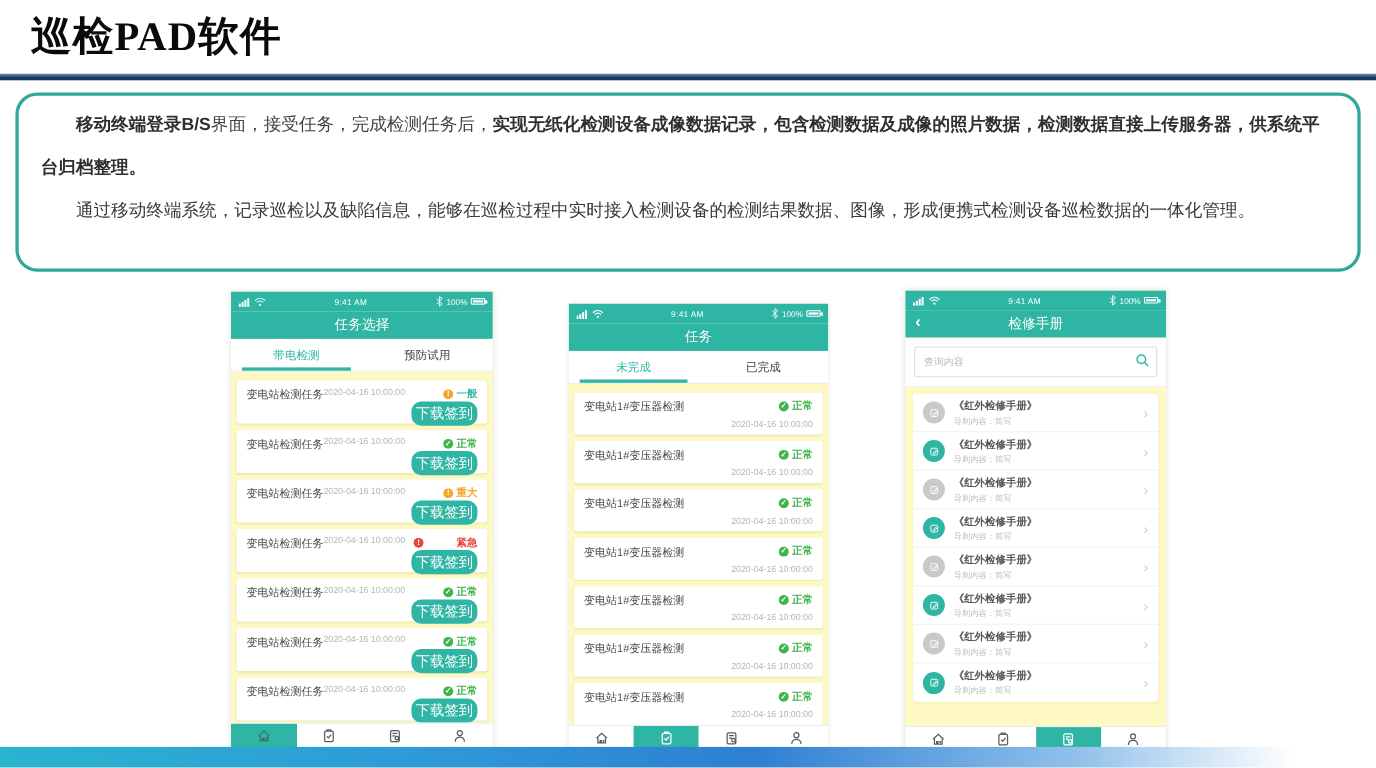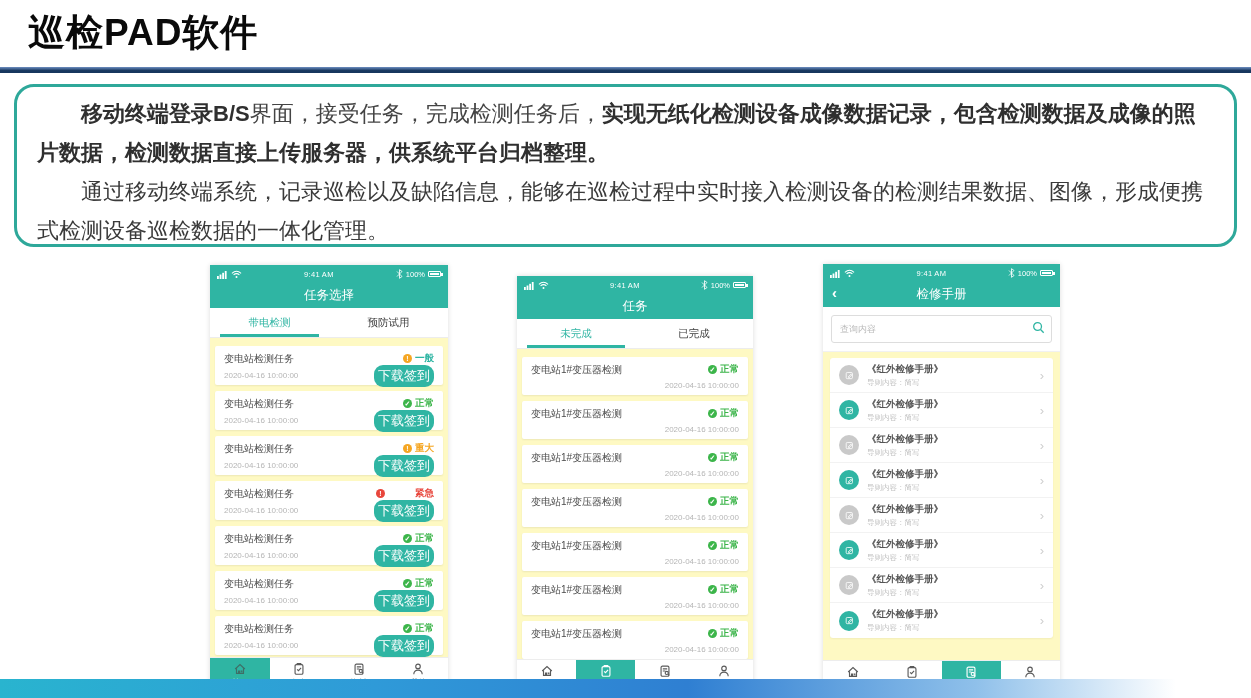--- a/index.html
+++ b/index.html
@@ -1,22 +1,22 @@
 <!DOCTYPE html>
 <html><head>
 <meta charset="utf-8">
 <style>
   * { margin:0; padding:0; box-sizing:border-box; }
   html,body { width:1251px; height:698px; background:#fff; font-family:"Liberation Sans", sans-serif; overflow:hidden; }
   .slide { position:relative; width:1251px; height:698px; background:#fff; overflow:hidden; }
 
   
-  .slide-title { position:absolute; left:28px; top:8px; font-size:37px; font-weight:700; color:#0a0a0a; font-family:Liberation Sans, sans-serif; letter-spacing:1px; }
+  .slide-title { position:absolute; left:28px; top:8px; font-size:37px; font-weight:700; color:#0a0a0a; font-family:Liberation Serif, serif; letter-spacing:1px; }
   .title-divider { position:absolute; left:0; top:67px; width:1251px; height:6px; background:linear-gradient(#6e8fc2 0%, #17375e 60%, #17375e 100%); }
-  .infobox { position:absolute; left:14px; top:84px; width:1223px; height:163px; border:3px solid #2ea89a; border-radius:20px; padding:7px 20px 0 20px; color:#3a3a3a; font-size:22px; line-height:39px; }
+  .infobox { position:absolute; left:14px; top:84px; width:1223px; height:163px; border:3px solid #2ea89a; border-radius:20px; padding:7px 20px 0 20px; color:#3a3a3a; font-size:16px; line-height:39px; }
   .infobox p { text-indent:2em; }
   .seg-bold { font-weight:700; color:#2f2f2f; }
   .seg-serif { font-family:"Liberation Serif", serif; font-weight:400; color:#444; }
   .seg-reg { font-weight:400; color:#3a3a3a; }
 
   .footer-bar { position:absolute; left:0; bottom:0; width:1251px; height:19px;
     background:linear-gradient(90deg,#29b4cf 0%,#2f9ad8 30%,#2f7fd2 55%,#8fc0ea 78%,#ffffff 94%); }
 
   
   .phone { position:absolute; background:#fef9c3; box-shadow:0 0 5px rgba(0,0,0,.14); display:flex; flex-direction:column; overflow:hidden; }
@@ -35,21 +35,21 @@
   .back-chevron { position:absolute; left:9px; top:2px; font-size:15px; font-weight:700; cursor:pointer; }
 
   .tabs { height:30px; flex:0 0 30px; background:#fff; display:flex; border-bottom:1px solid #ececec; }
   .tab { flex:1; display:flex; align-items:center; justify-content:center; font-size:10.5px; color:#3c3c3c; position:relative; cursor:pointer; }
   .tab.active { color:#2fb5a3; }
   .tab.active::after { content:""; position:absolute; left:10px; right:10px; bottom:0; height:3px; background:#2fb5a3; }
 
   .task-list { flex:1; overflow:hidden; padding-top:8px; }
   .card { background:#fff; margin:0 5px 6px 5px; border-radius:2px; box-shadow:0 1px 2px rgba(0,0,0,.07); padding:6px 9px 5px 9px; display:flex; justify-content:space-between; height:39px; cursor:pointer; }
   #phone2 .card { height:38px; margin-bottom:6px; }
-  .card-left { display:flex; flex-direction:column; justify-content:space-between; }
+  .card-left { display:flex; flex-direction:row; justify-content:space-between; }
   .card-title { font-size:10px; color:#4b4b4b; }
   .card-date { font-size:8px; color:#b5b5b5; }
   .card-right { display:flex; flex-direction:column; align-items:flex-end; justify-content:space-between; }
   .status { display:flex; align-items:center; gap:3px; font-size:9.5px; font-weight:700; }
   .st-ico { width:9px; height:9px; border-radius:50%; color:#fff; font-size:7px; font-weight:700; display:flex; align-items:center; justify-content:center; line-height:1; }
   .lv-normal .st-ico { background:#3cb54a; }   .lv-normal .st-label { color:#3cb54a; }
   .lv-general .st-ico { background:#f5a623; }  .lv-general .st-label { color:#2fb5a3; }
   .lv-major .st-ico { background:#f5a623; }    .lv-major .st-label { color:#f5a623; }
   .lv-urgent .st-ico { background:#e8463c; }   .lv-urgent .st-label { color:#e8463c;margin-left:27px; }
   .dl-btn { background:#2fb5a3; color:#fff; font-size:13px; padding:2px 4px; border-radius:9px; border:none; cursor:pointer; }

